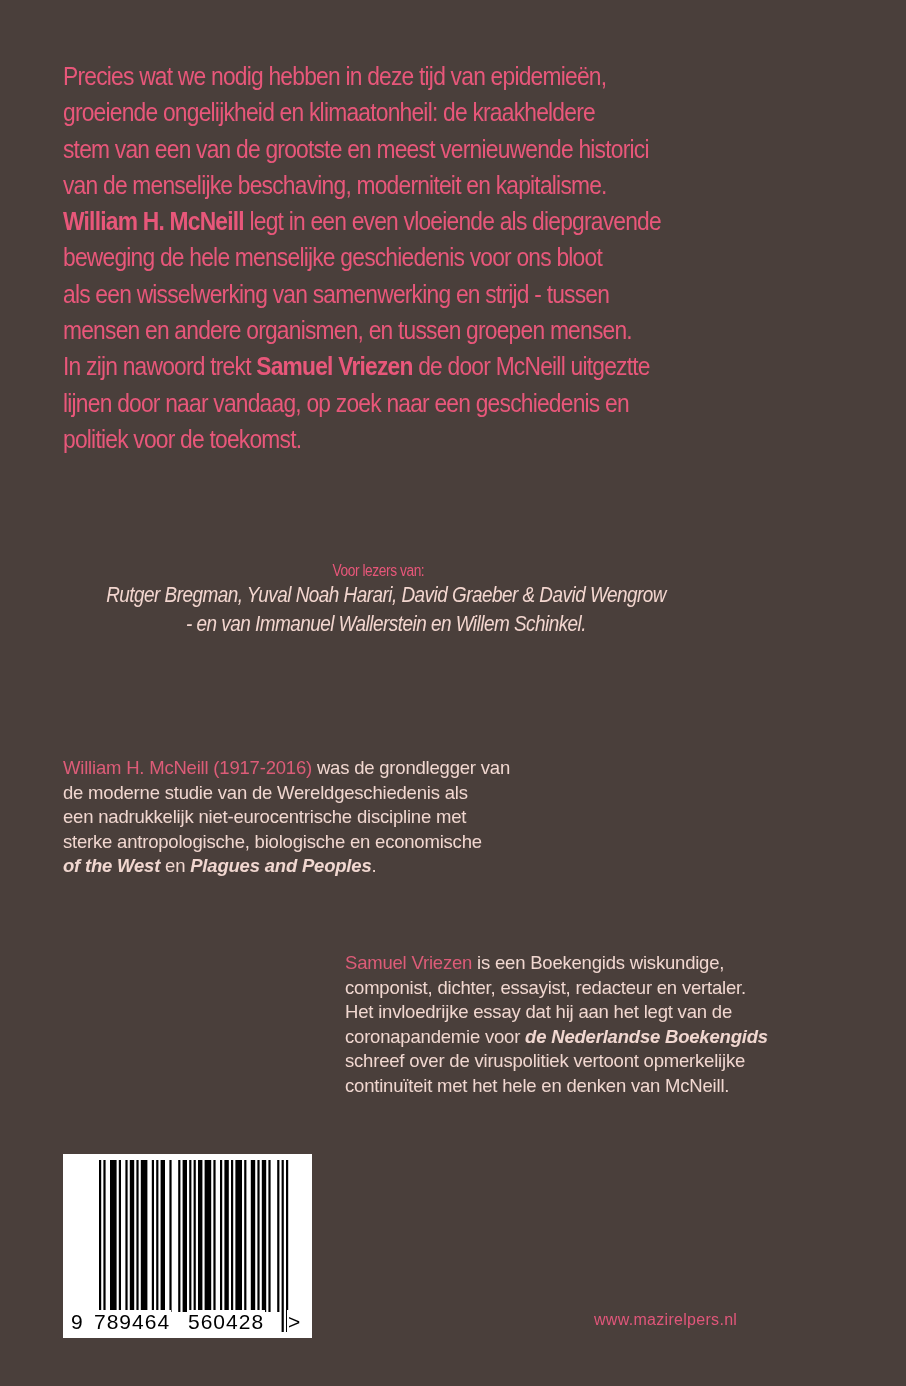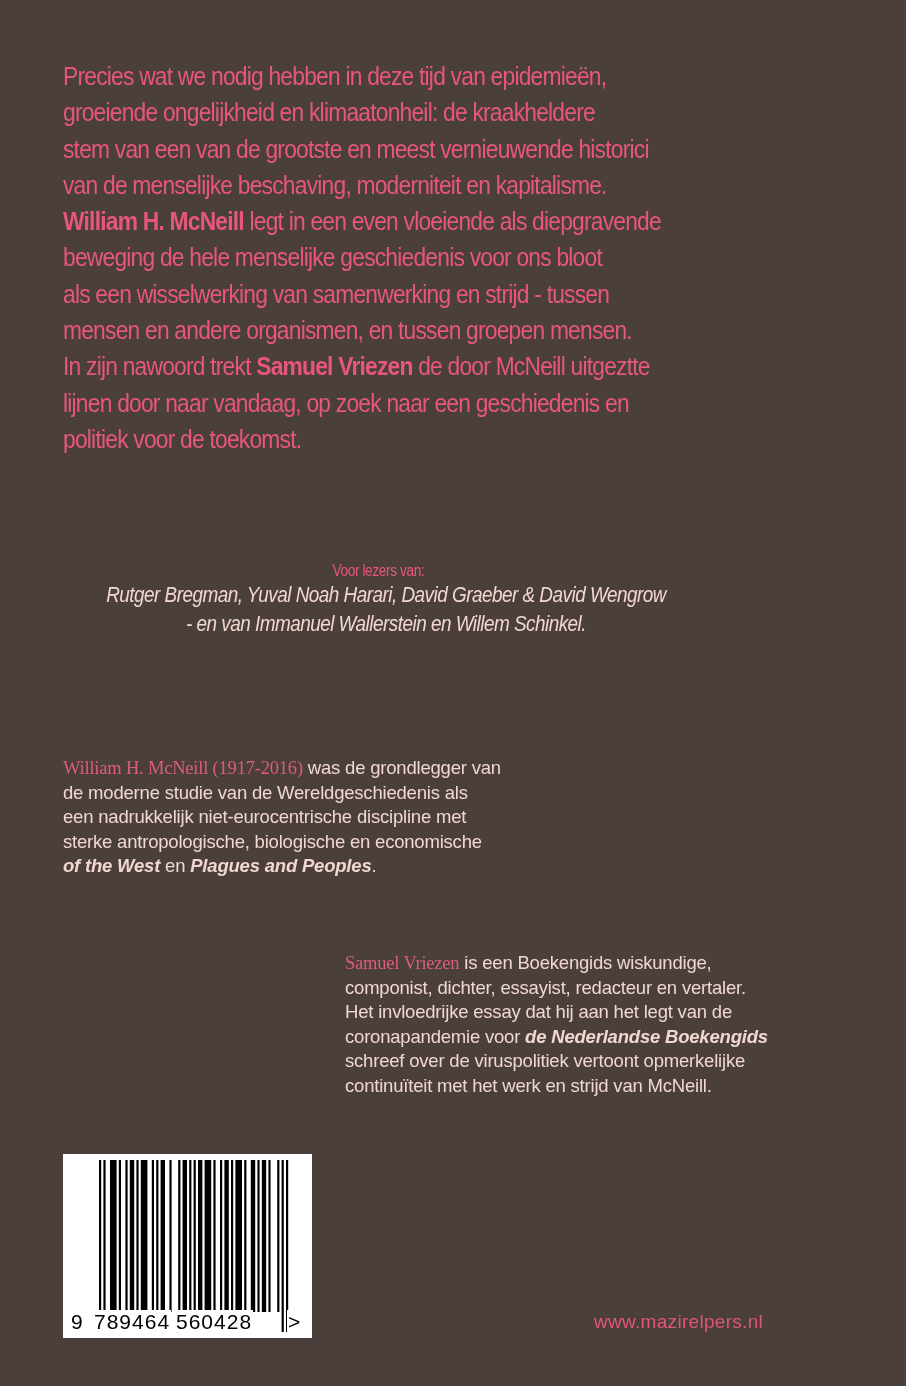--- a/index.html
+++ b/index.html
@@ -49,42 +49,42 @@
     white-space: nowrap;
   }
   .bio {
     position: absolute;
     color: #f1d7d0;
     font-size: 18.5px;
     line-height: 24.5px;
     letter-spacing: -0.2px;
   }
   .bio .line { display: block; white-space: nowrap; }
-  .bio .hl { color: #dd5c78; font-family: Liberation Serif, serif; }
+  .bio .hl { color: #dd5c78; }
   .bio i { font-weight: bold; font-style: italic; }
   .bio1 { left: 63px; top: 756px; }
   .bio2 { left: 345px; top: 951px; }
   .barcode {
     position: absolute;
     left: 63px; top: 1154px;
     width: 249px; height: 184px;
     background: #ffffff;
   }
   .barcode svg { position: absolute; left: 0; top: 0; }
   .barcode .digits {
     position: absolute; left: 0; top: 152px; width: 249px; height: 30px;
     font-family: "Liberation Sans", sans-serif;
     font-size: 21px; color: #000;
   }
   .barcode .d { position: absolute; top: 4px; background: #fff; padding: 0 1px; letter-spacing: 1px;}
   .url {
     position: absolute;
     left: 594px; top: 1311px;
     color: #e0567a;
-    font-size: 19px;
+    font-size: 16px;
     letter-spacing: 0.3px;
   }
 </style>
 </head>
 <body>
 
 <div class="blurb" id="blurb">
     <span class="line"><span>Precies wat we nodig hebben in deze tijd van epidemieën,</span></span>
     <span class="line"><span>groeiende ongelijkheid en klimaatonheil: de kraakheldere</span></span>
     <span class="line"><span>stem van een van de grootste en meest vernieuwende historici</span></span>
@@ -110,21 +110,21 @@
     <span class="line"><span>een nadrukkelijk niet-eurocentrische discipline met</span></span>
     <span class="line"><span>sterke antropologische, biologische en economische</span></span>
     <span class="line"><i>of the West</i><span> en </span><i>Plagues and Peoples</i><span>.</span></span>
   </div>
 <div class="bio bio2" id="bio2">
     <span class="line"><span class="hl">Samuel Vriezen</span><span> is een Boekengids wiskundige,</span></span>
     <span class="line"><span>componist, dichter, essayist, redacteur en vertaler.</span></span>
     <span class="line"><span>Het invloedrijke essay dat hij aan het legt van de</span></span>
     <span class="line"><span>coronapandemie voor </span><i>de Nederlandse Boekengids</i></span>
     <span class="line"><span>schreef over de viruspolitiek vertoont opmerkelijke</span></span>
-    <span class="line"><span>continuïteit met het werk en strijd van McNeill.</span></span>
+    <span class="line"><span>continuïteit met het hele en denken van McNeill.</span></span>
   </div>
 
 <div class="barcode">
   <svg id="bars" width="249" height="184">
       <rect x="36.0" y="6" width="2.2" height="172" fill="#000"></rect>
       <rect x="40.4" y="6" width="2.2" height="172" fill="#000"></rect>
       <rect x="47.0" y="6" width="6.6" height="152" fill="#000"></rect>
       <rect x="55.8" y="6" width="2.2" height="152" fill="#000"></rect>
       <rect x="62.4" y="6" width="2.2" height="152" fill="#000"></rect>
       <rect x="66.8" y="6" width="4.4" height="152" fill="#000"></rect>
@@ -150,18 +150,18 @@
       <rect x="194.4" y="6" width="2.2" height="152" fill="#000"></rect>
       <rect x="198.8" y="6" width="4.4" height="152" fill="#000"></rect>
       <rect x="205.4" y="6" width="2.2" height="152" fill="#000"></rect>
       <rect x="214.2" y="6" width="2.2" height="152" fill="#000"></rect>
       <rect x="218.6" y="6" width="2.2" height="172" fill="#000"></rect>
       <rect x="223.0" y="6" width="2.2" height="172" fill="#000"></rect>
     </svg>
   <div class="digits">
     <span class="d" style="left:7px">9</span>
     <span class="d" style="left:30px">789464</span>
-    <span class="d" style="left:112px">560428</span>
+    <span class="d" style="left:124px">560428</span>
     <span class="d" style="left:224px">&gt;</span>
   </div>
 </div>
 
 <div class="url">www.mazirelpers.nl</div>
 
 </body></html>

